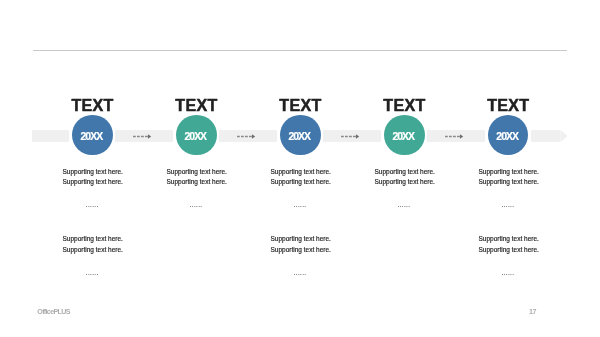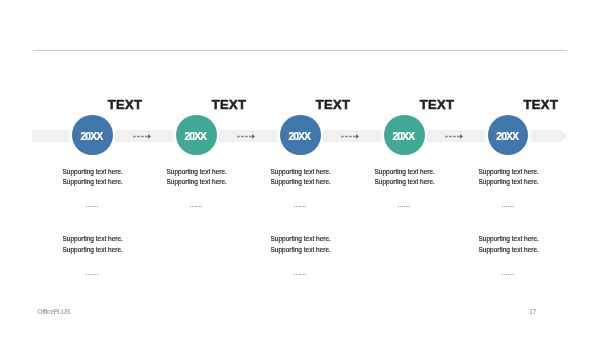--- a/index.html
+++ b/index.html
@@ -22,22 +22,22 @@
   
   .bar{position:absolute;top:129.9px;height:12.2px;background:#f0f0f0;}
   .bar-tip{position:absolute;top:129.9px;width:7.2px;height:12.2px;background:#f0f0f0;
     clip-path:polygon(0 0,0 100%,100% 50%);}
 
   
   .node{position:absolute;width:40.3px;height:40.3px;border-radius:50%;
     display:flex;align-items:center;justify-content:center;
     color:#fff;font-weight:bold;font-size:10.4px;letter-spacing:-0.95px;-webkit-text-stroke:0.22px #fff;}
 
-  .label{position:absolute;font-weight:bold;font-size:13px;color:#212121;-webkit-text-stroke:0.5px #212121;
-    text-align:right;letter-spacing:0.35px;text-indent:0.35px;}
+  .label{position:absolute;font-weight:bold;font-size:16px;color:#212121;-webkit-text-stroke:0.5px #212121;
+    text-align:center;letter-spacing:0.35px;text-indent:0.35px;}
 
   .arrow{position:absolute;height:10px;overflow:visible;}
 
   .support{position:absolute;font-size:6.5px;color:#1f1f1f;-webkit-text-stroke:0.18px #1f1f1f;line-height:10.6px;text-align:left;white-space:nowrap;}
   .dots{position:absolute;font-size:8.2px;color:#6a6a6a;letter-spacing:-0.15px;line-height:1px;}
 
   .footer-brand{position:absolute;left:37.3px;top:307.8px;font-size:7.1px;color:#adadad;font-weight:bold;letter-spacing:-0.66px;}
   .footer-page{position:absolute;left:529px;top:307.8px;font-size:7.1px;color:#adadad;font-weight:bold;letter-spacing:-0.4px;}
 </style>
 </head>

